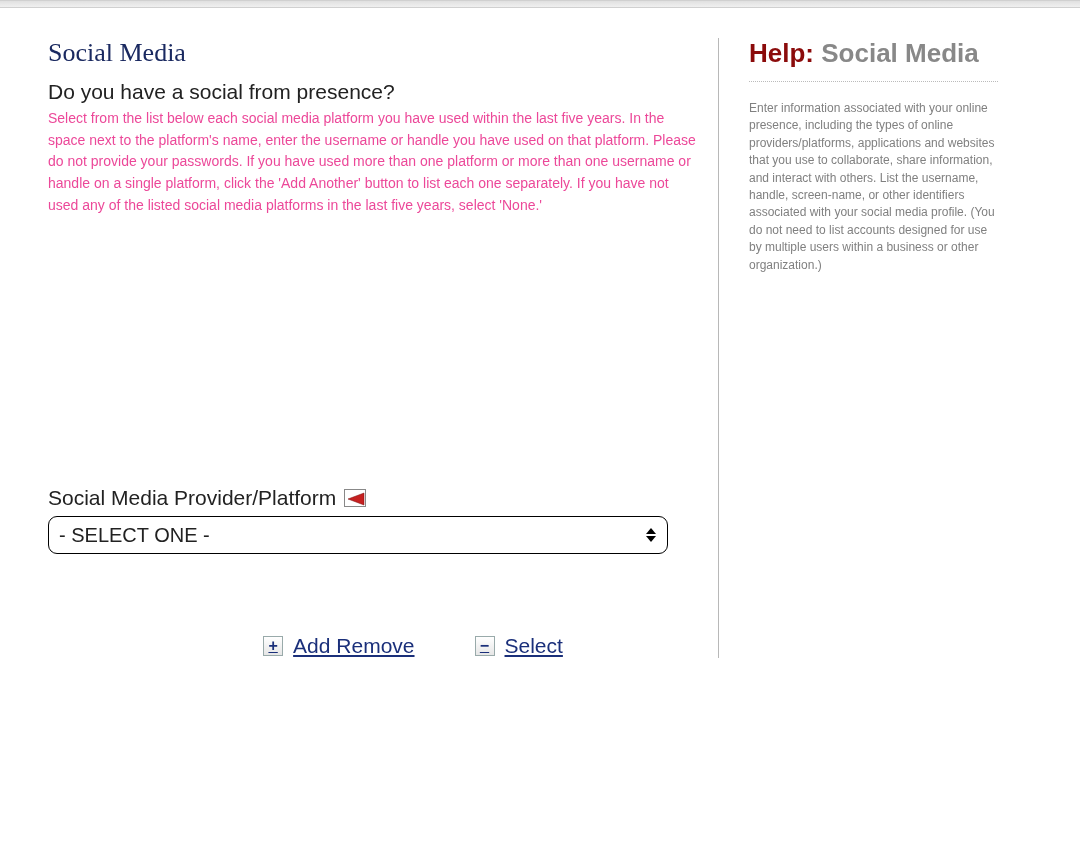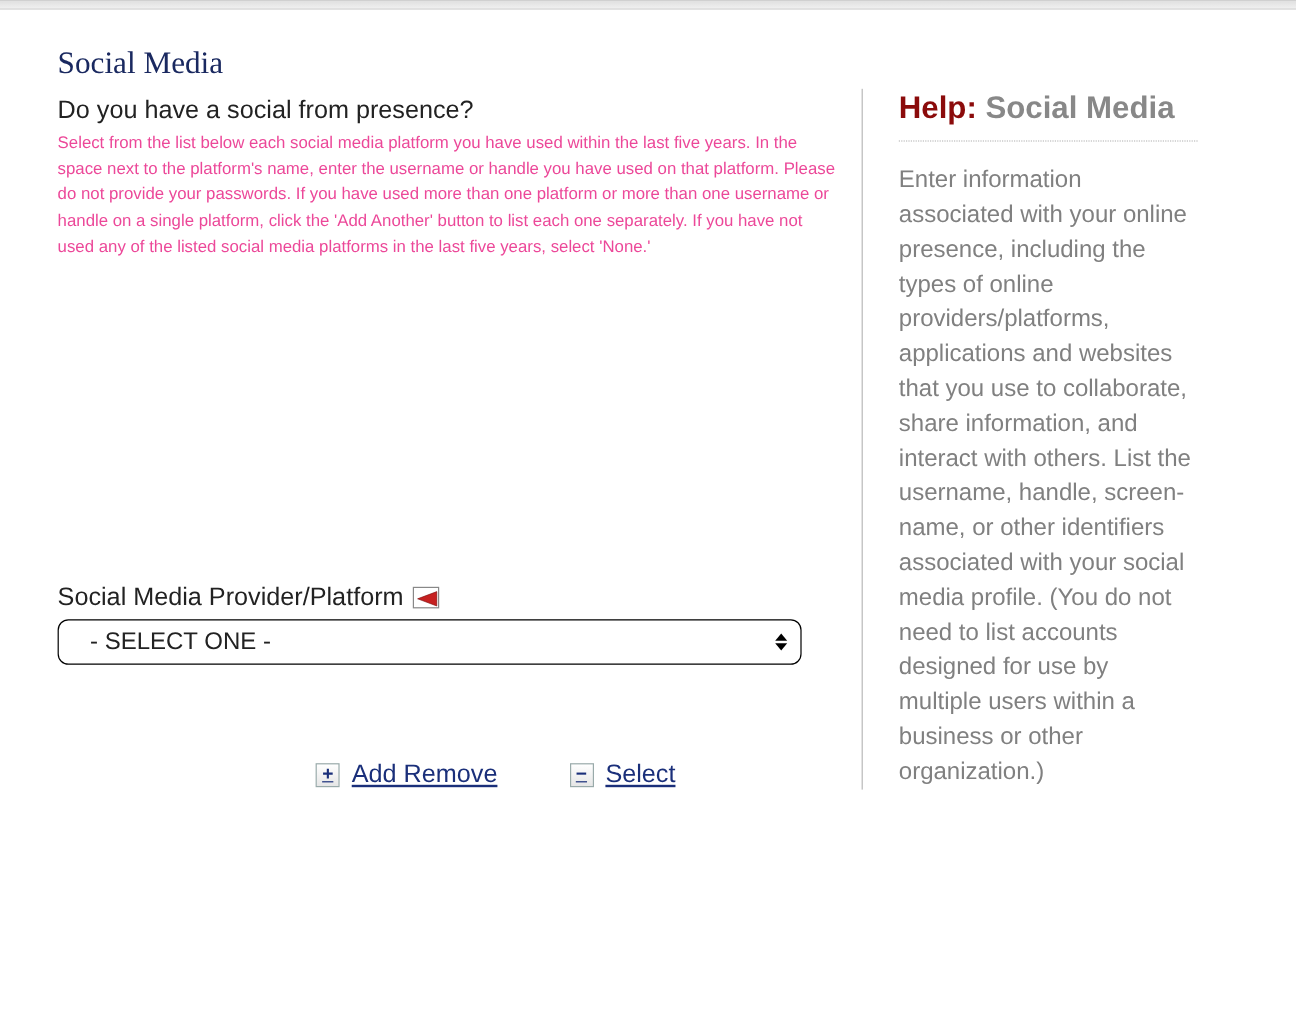--- a/index.html
+++ b/index.html
@@ -17,21 +17,20 @@
     .top-border {
       height: 8px;
       background: linear-gradient(to bottom, #e0e0e0 0%, #f0f0f0 100%);
       border-top: 1px solid #d0d0d0;
       border-bottom: 1px solid #d0d0d0;
     }
     .container {
       display: flex;
       padding: 30px 40px 20px 48px;
       gap: 30px;
-      align-items: flex-end;
     }
     .main-col {
       flex: 1;
       max-width: 650px;
     }
     .side-col {
       width: 280px;
       border-left: 1px solid #b8b8b8;
       padding-left: 30px;
       margin-left: -10px;
@@ -68,21 +67,21 @@
       color: #888;
       font-weight: bold;
     }
     .dotted-sep {
       border: none;
       border-top: 1px dotted #bbb;
       margin-bottom: 18px;
     }
     .help-body {
       font-family: Verdana, Geneva, sans-serif;
-      font-size: 20px;
+      font-size: 12px;
       color: #808080;
       line-height: 1.45;
     }
     .field-block {
       margin-top: 270px;
     }
     .field-label-row {
       display: flex;
       align-items: center;
       gap: 8px;
@@ -108,21 +107,21 @@
     }
     .select-wrap {
       position: relative;
       width: 620px;
     }
     select.platform-select {
       width: 100%;
       height: 38px;
       font-family: Arial, Helvetica, sans-serif;
       font-size: 20px;
-      padding: 4px 30px 4px 26px;
+      padding: 4px 30px 4px 10px;
       border: 1.5px solid #000;
       border-radius: 9px;
       background: #fff;
       -webkit-appearance: none;
       -moz-appearance: none;
       appearance: none;
       color: #222;
     }
     .select-arrows {
       position: absolute;

